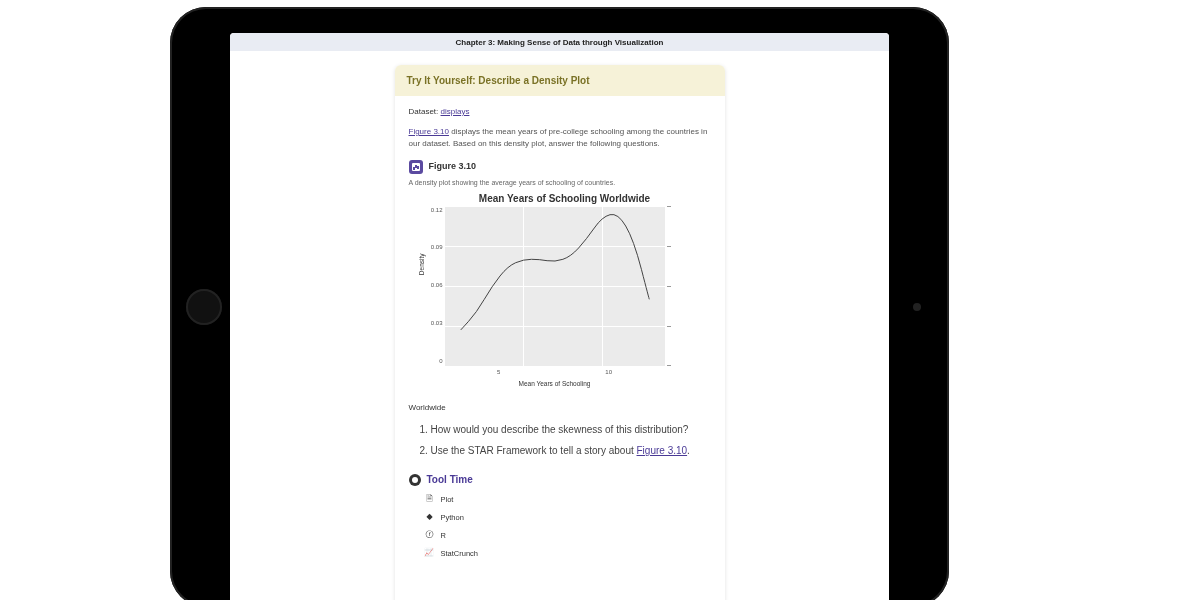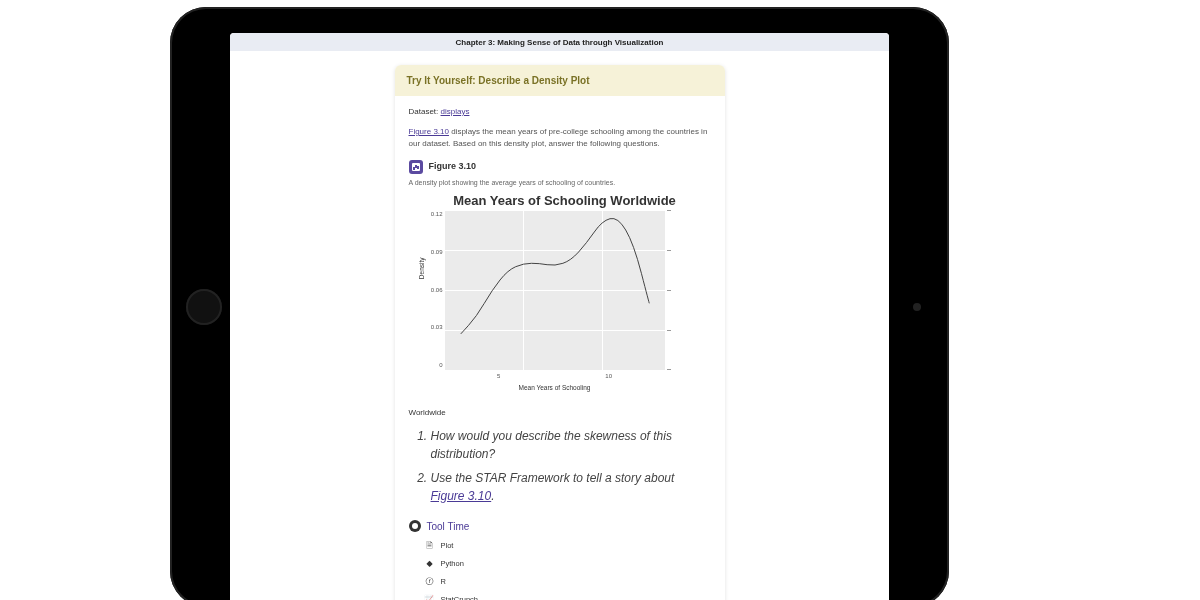--- a/index.html
+++ b/index.html
@@ -108,21 +108,21 @@
   }
   .figure-icon::after{
     content:""; position:absolute; left:4px; top:7px;
     width:2px;height:3px;background:#5b4aa0;
     box-shadow: 2px -2px 0 #5b4aa0, 4px -1px 0 #5b4aa0;
   }
   .figure-title{ font-weight:700; font-size:9px; color:#333;}
   .figure-caption{ font-size:7px; color:#666; margin-bottom:2px;}
   
   .chart-wrap{ position:relative; margin-left:10px; }
-  .chart-title{ font-size:13px; font-weight:700; text-align:center; }
+  .chart-title{ font-size:10px; font-weight:700; text-align:center; }
   .plot-row{ display:flex; align-items:stretch; }
   .yaxis{
     width:26px; position:relative;
     display:flex; flex-direction:column; justify-content:space-between;
     font-size:6px; color:#555; text-align:right; padding-right:2px;
   }
   .yaxis .ylabel{
     position:absolute; left:-2px; top:50%;
     transform: rotate(-90deg) translateX(50%);
     transform-origin: left top;
@@ -140,23 +140,23 @@
   .plotarea path{ fill:none; stroke:#444; stroke-width:1; }
   .right-ticks{ width:6px; position:relative; }
   .right-ticks span{ position:absolute; right:0; width:4px; height:1px; background:#999; }
   .xaxis{
     margin-left:26px; width:220px;
     display:flex; justify-content:space-around;
     font-size:6px; color:#555; padding-top:2px;
   }
   .xlabel{ text-align:center; font-size:6.5px; color:#333; margin-left:26px; width:220px; margin-top:2px;}
   .questions-h{ margin-top:14px; font-size:8px; color:#333;}
-  ol.qlist{ margin:8px 0 0 22px; font-size:12px; color:#444;font-style:italic;}
+  ol.qlist{ margin:8px 0 0 22px; font-size:10px; color:#444;}
   ol.qlist li{ margin-bottom:6px; }
-  .tool-head{ display:flex; align-items:center; gap:6px; margin-top:14px; color:#4a3a96; font-weight:400; font-size:10px;}
+  .tool-head{ display:flex; align-items:center; gap:6px; margin-top:14px; color:#4a3a96; font-weight:700; font-size:10px;}
   .gear-icon{
     width:12px;height:12px;border-radius:50%;
     background:#333; position:relative;
   }
   .gear-icon::before{
     content:""; position:absolute; left:3px; top:3px;
     width:6px;height:6px;border-radius:50%; background:#fff;
   }
   .tools{ margin:6px 0 0 16px; list-style:none; font-size:7.5px; color:#333;}
   .tools li{ display:flex; align-items:center; gap:6px; margin-bottom:6px;}

